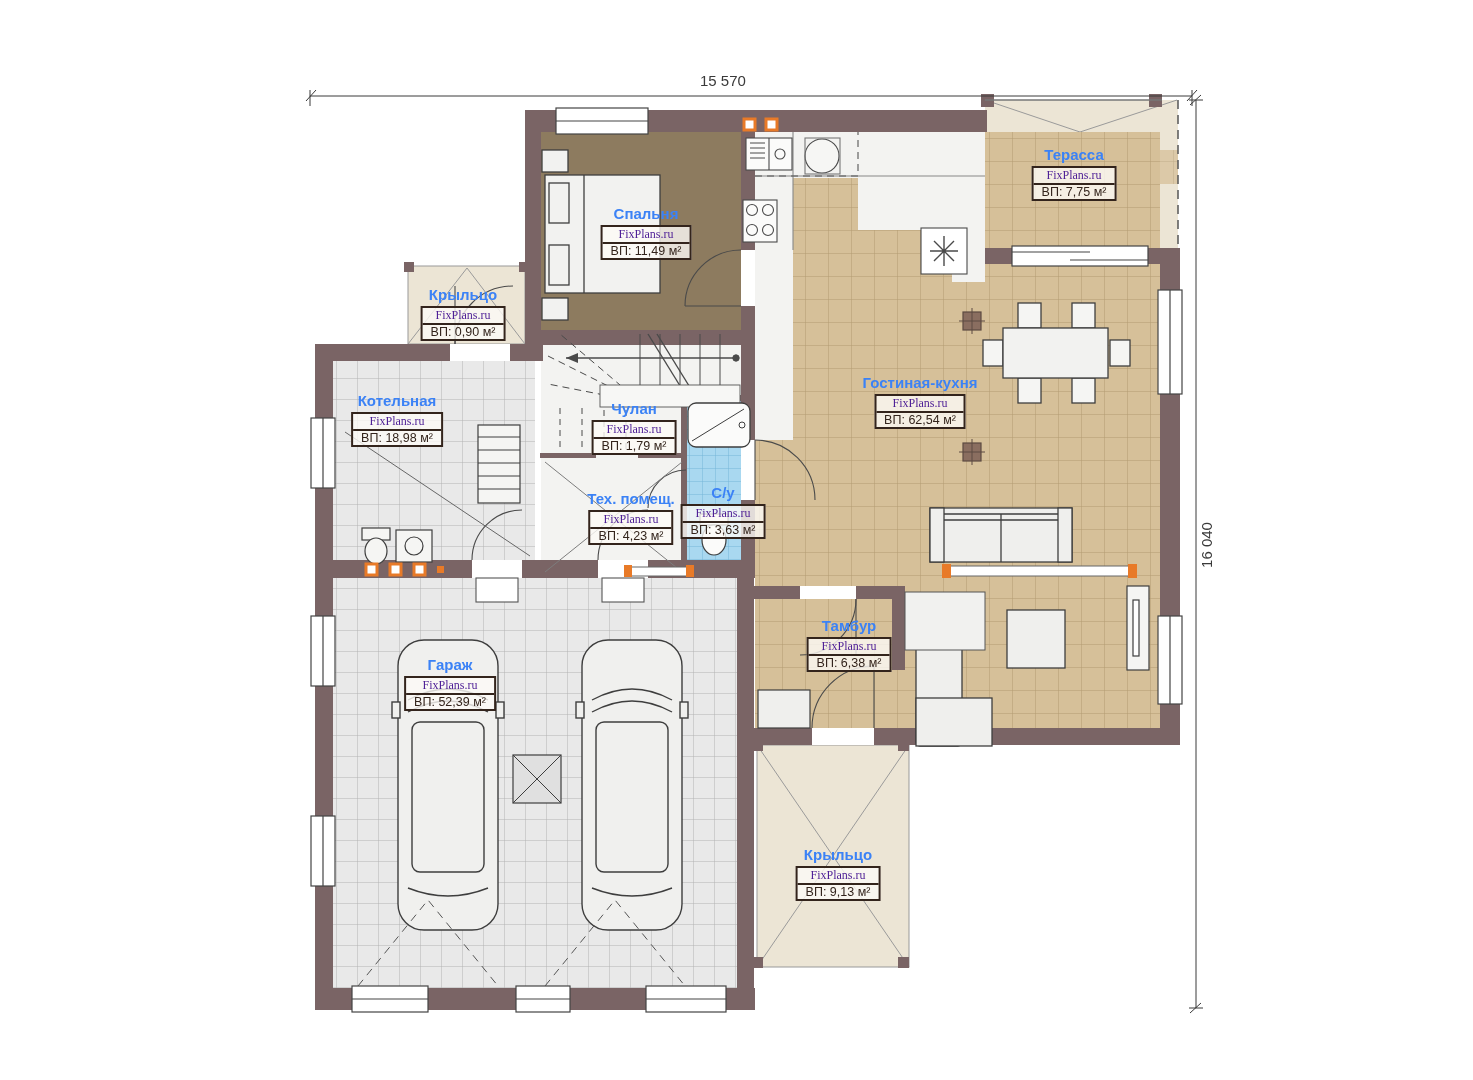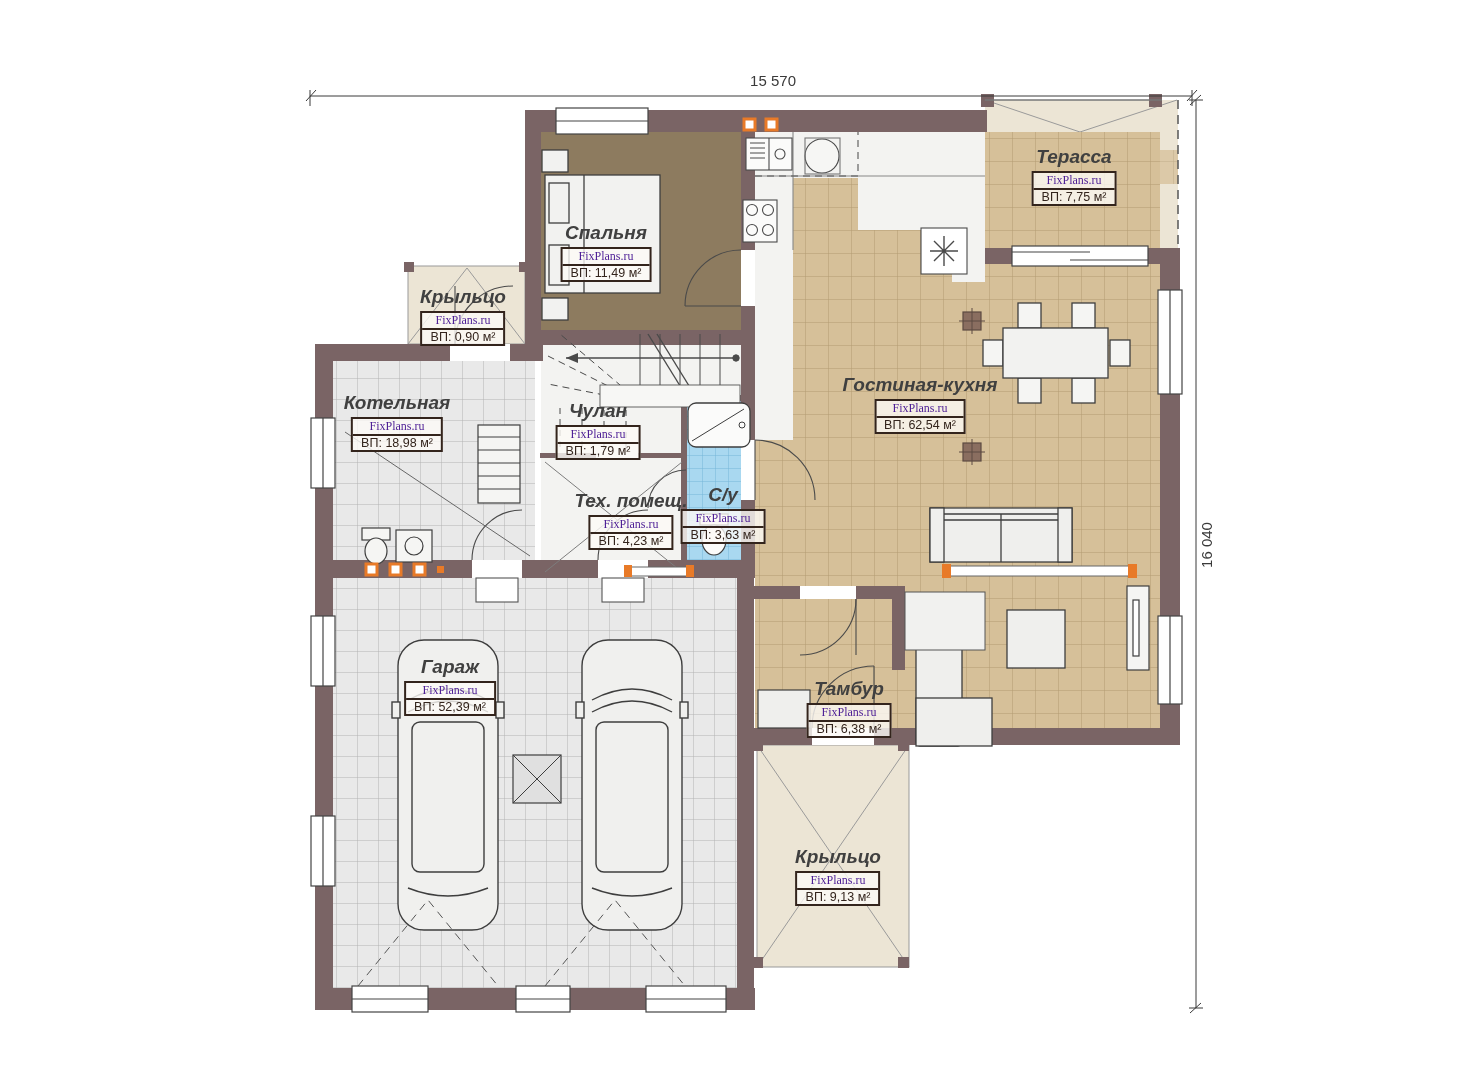--- a/index.html
+++ b/index.html
@@ -1,25 +1,25 @@
 <!DOCTYPE html>
 <html><head>
 <meta charset="utf-8">
 <style>
   html,body{margin:0;padding:0;background:#ffffff;}
   .canvas{position:relative;width:1473px;height:1080px;background:#ffffff;overflow:hidden;
           font-family:"Liberation Sans", sans-serif;}
   svg{position:absolute;left:0;top:0;}
   .room-label{position:absolute;transform:translateX(-50%);text-align:center;z-index:5;}
-  .room-name{font-size:19px;font-weight:bold;color:#404040;margin-bottom:3px;white-space:nowrap;font-style:italic;}
+  .room-name{font-size:15px;font-weight:bold;color:#3b82f6;margin-bottom:3px;white-space:nowrap;}
   .label-box{display:inline-block;border:2px solid #33241c;background:rgba(252,250,246,0.80);}
   .label-box .r1{padding:0 8px;border-bottom:2px solid #33241c;font-size:12px;color:#4c1d95;white-space:nowrap;font-family:Liberation Serif, serif;}
   .label-box .r2{padding:0 8px;font-size:12.5px;color:#33241c;white-space:nowrap;border-radius:7px;}
   .dim-label{position:absolute;font-size:15px;color:#3a3a3a;z-index:4;white-space:nowrap;}
-  .dim-top{left:700px;top:72px;width:96px;text-align:right;}
+  .dim-top{left:700px;top:72px;width:96px;text-align:left;}
   .dim-right{left:1206px;top:545px;transform:translate(-50%,-50%) rotate(-90deg);}
 </style>
 </head>
 <body>
 
 <div class="canvas">
 
 <svg width="1473" height="1080" viewBox="0 0 1473 1080">
   <defs>
     <pattern id="pGray" width="21" height="21" patternUnits="userSpaceOnUse">
@@ -307,41 +307,41 @@
     <line x1="1190" y1="105" x2="1201" y2="95"></line>
     <line x1="1190" y1="1013" x2="1201" y2="1003"></line>
     <line x1="1189" y1="100" x2="1203" y2="100"></line>
     <line x1="1189" y1="1008" x2="1203" y2="1008"></line>
   </g>
 </svg>
 
 <div class="dim-label dim-top">15 570</div>
 <div class="dim-label dim-right">16 040</div>
 
-<div class="room-label" style="left:606px;top:205px;margin-top:17px;">
+<div class="room-label" style="left:646px;top:205px;">
   <div class="room-name">Спальня</div>
   <div class="label-box"><div class="r1">FixPlans.ru</div><div class="r2">ВП: 11,49 м²</div></div>
 </div>
 
 <div class="room-label" style="left:1074px;top:146px;">
   <div class="room-name">Терасса</div>
   <div class="label-box"><div class="r1">FixPlans.ru</div><div class="r2">ВП: 7,75 м²</div></div>
 </div>
 
 <div class="room-label" style="left:463px;top:286px;">
   <div class="room-name">Крыльцо</div>
   <div class="label-box"><div class="r1">FixPlans.ru</div><div class="r2">ВП: 0,90 м²</div></div>
 </div>
 
 <div class="room-label" style="left:397px;top:392px;">
   <div class="room-name">Котельная</div>
   <div class="label-box"><div class="r1">FixPlans.ru</div><div class="r2">ВП: 18,98 м²</div></div>
 </div>
 
-<div class="room-label" style="left:598px;top:400px;">
+<div class="room-label" style="left:634px;top:400px;">
   <div class="room-name">Чулан</div>
   <div class="label-box"><div class="r1">FixPlans.ru</div><div class="r2">ВП: 1,79 м²</div></div>
 </div>
 
 <div class="room-label" style="left:723px;top:444px;margin-top:40px;">
   <div class="room-name">С/у</div>
   <div class="label-box"><div class="r1">FixPlans.ru</div><div class="r2">ВП: 3,63 м²</div></div>
 </div>
 
 <div class="room-label" style="left:631px;top:490px;">
@@ -352,21 +352,21 @@
 <div class="room-label" style="left:920px;top:374px;">
   <div class="room-name">Гостиная-кухня</div>
   <div class="label-box"><div class="r1">FixPlans.ru</div><div class="r2">ВП: 62,54 м²</div></div>
 </div>
 
 <div class="room-label" style="left:450px;top:656px;">
   <div class="room-name">Гараж</div>
   <div class="label-box"><div class="r1">FixPlans.ru</div><div class="r2">ВП: 52,39 м²</div></div>
 </div>
 
-<div class="room-label" style="left:849px;top:678px;">
+<div class="room-label" style="left:849px;top:617px;">
   <div class="room-name">Тамбур</div>
   <div class="label-box"><div class="r1">FixPlans.ru</div><div class="r2">ВП: 6,38 м²</div></div>
 </div>
 
 <div class="room-label" style="left:838px;top:846px;">
   <div class="room-name">Крыльцо</div>
   <div class="label-box"><div class="r1">FixPlans.ru</div><div class="r2">ВП: 9,13 м²</div></div>
 </div>
 
 </div>

